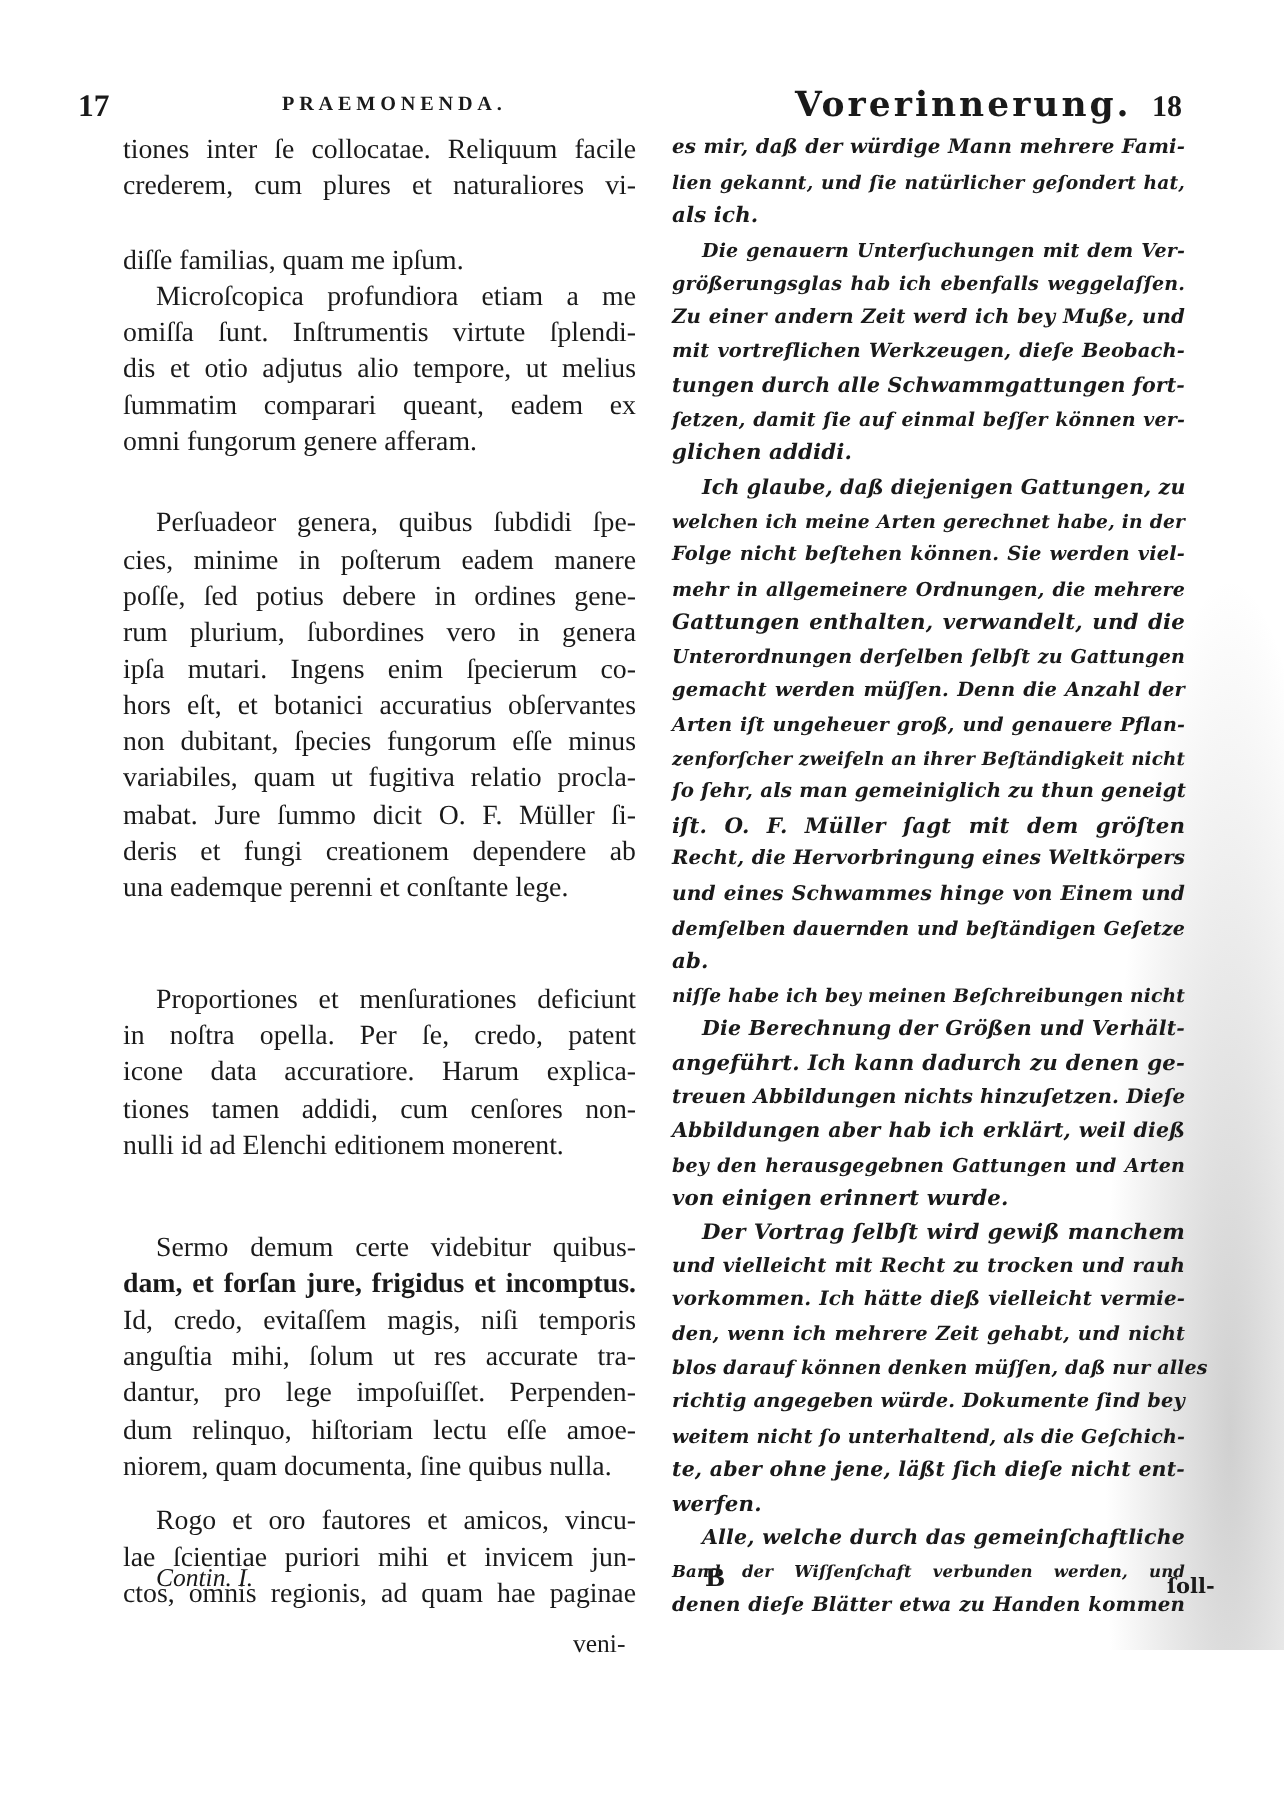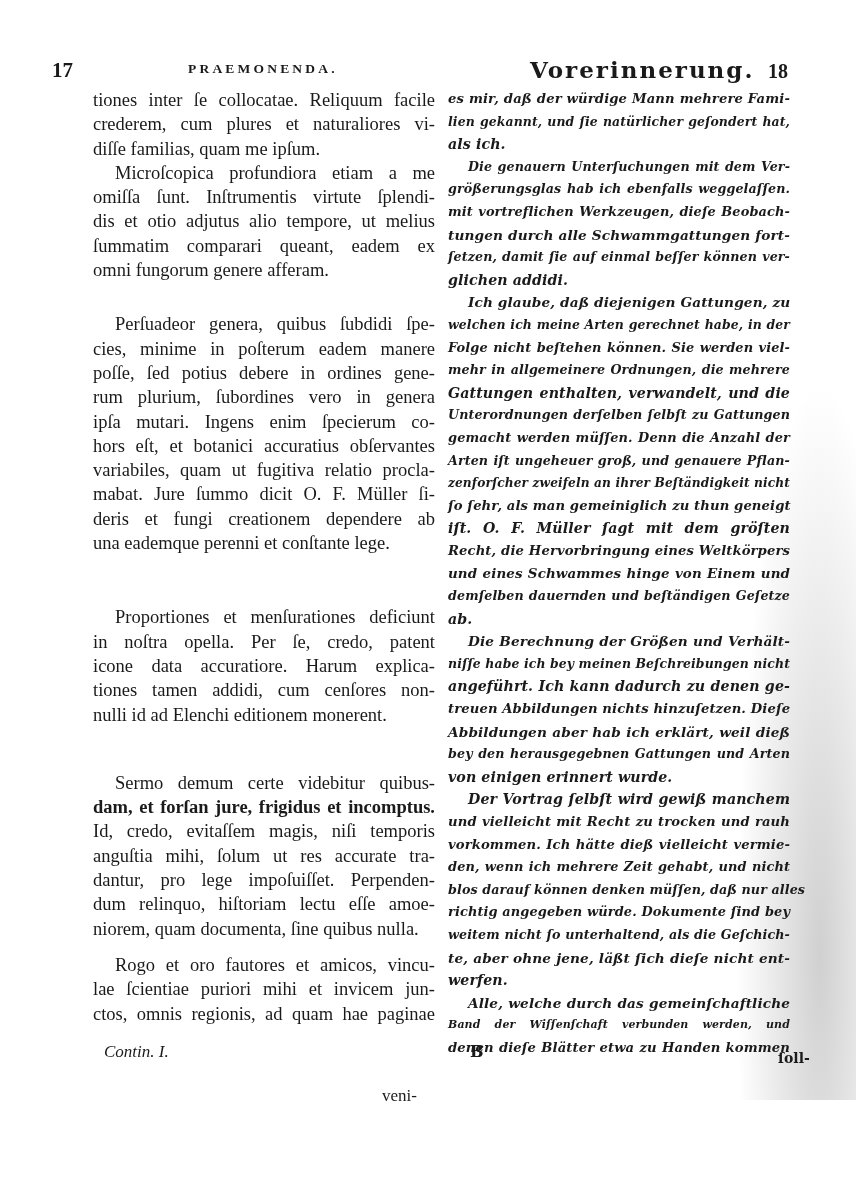--- a/index.html
+++ b/index.html
@@ -15,21 +15,21 @@
   .shade {
     position: absolute; right: 0; top: 380px; width: 120px; height: 720px;
     background: radial-gradient(ellipse at 70% 80%, rgba(120,120,120,0.35), rgba(255,255,255,0) 70%);
     pointer-events: none;
   }
   .left-pageno { position: absolute; left: 52px; top: 58px; font-size: 21px; font-weight: bold; }
   .left-title { position: absolute; left: 188px; top: 61px; font-size: 13.5px; letter-spacing: 3.2px; font-weight: bold; }
   .right-title { position: absolute; left: 90px; top: 56px; font-size: 23px; letter-spacing: 2px; font-family: "DejaVu Serif", serif; font-weight: bold; }
   .right-pageno { position: absolute; left: 328px; top: 60px; font-size: 20px; font-weight: bold; }
 
-  .col-left { position: absolute; left: 93px; top: 88px; width: 342px; }
+  .col-left { position: absolute; left: 82px; top: 88px; width: 342px; }
   .col-right { position: absolute; left: 8px; top: 88px; width: 342px; font-style: italic; }
 
   .line {
     display: block; white-space: nowrap; height: 24.3px; line-height: 24.3px;
     font-size: 18.5px; text-align: justify; text-align-last: justify;
   }
   .col-right .line {
     font-family: "DejaVu Serif", serif; font-size: 14.2px; font-weight: bold;
     height: 22.6px; line-height: 22.6px; letter-spacing: 0.1px;
   }
@@ -50,35 +50,36 @@
 <body>
 
 <div class="page page-left">
   <span class="left-pageno">17</span>
   <span class="left-title">PRAEMONENDA.</span>
 
   <div class="col-left">
 
     <span class="line" style="display: block;">tiones inter ſe collocatae.  Reliquum facile</span>
     <span class="line" style="display: block;">crederem, cum plures et naturaliores vi-</span>
-    <span class="line last" style="display: block;">diſſe familias, quam me ipſum.</span>
+    <span class="line last" style="display: block; margin-top: 25px;">diſſe familias, quam me ipſum.</span>
 
     <span class="line indent" style="display: block;">Microſcopica profundiora etiam a me</span>
     <span class="line" style="display: block;">omiſſa ſunt.  Inſtrumentis virtute ſplendi-</span>
     <span class="line" style="display: block;">dis et otio adjutus alio tempore, ut melius</span>
     <span class="line" style="display: block;">ſummatim comparari queant, eadem ex</span>
     <span class="line last" style="display: block;">omni fungorum genere afferam.</span>
     <div class="gap-l1"></div>
 
     <span class="line indent" style="display: block;">Perſuadeor genera, quibus ſubdidi ſpe-</span>
     <span class="line" style="display: block;">cies, minime in poſterum eadem manere</span>
     <span class="line" style="display: block;">poſſe, ſed potius debere in ordines gene-</span>
     <span class="line" style="display: block;">rum plurium, ſubordines vero in genera</span>
     <span class="line" style="display: block;">ipſa mutari.  Ingens enim ſpecierum co-</span>
     <span class="line" style="display: block;">hors eſt, et botanici accuratius obſervantes</span>
+    <span class="line" style="display: block;">non dubitant, ſpecies fungorum eſſe minus</span>
     <span class="line" style="display: block;">variabiles, quam ut fugitiva relatio procla-</span>
     <span class="line" style="display: block;">mabat.  Jure ſummo dicit O. F. Müller ſi-</span>
     <span class="line" style="display: block;">deris et fungi creationem dependere ab</span>
     <span class="line last" style="display: block;">una eademque perenni et conſtante lege.</span>
     <div class="gap-l2"></div>
 
     <span class="line indent" style="display: block;">Proportiones et menſurationes deficiunt</span>
     <span class="line" style="display: block;">in noſtra opella.  Per ſe, credo, patent</span>
     <span class="line" style="display: block;">icone data accuratiore.  Harum explica-</span>
     <span class="line" style="display: block;">tiones tamen addidi, cum cenſores non-</span>
@@ -109,20 +110,21 @@
   <span class="right-pageno">18</span>
 
   <div class="col-right">
 
     <span class="line" style="display: block; font-size: 13.2px;">es mir, daß der würdige Mann mehrere Fami-</span>
     <span class="line" style="display: block; font-size: 12.45px;">lien gekannt, und ſie natürlicher geſondert hat,</span>
     <span class="line last" style="display: block;">als ich.</span>
 
     <span class="line indent" style="display: block; font-size: 12.7px;">Die genauern Unterſuchungen mit dem Ver-</span>
     <span class="line" style="display: block; font-size: 12.7px;">größerungsglas hab ich ebenfalls weggelaſſen.</span>
+    <span class="line" style="display: block; font-size: 13.2px;">Zu einer andern Zeit werd ich bey Muße, und</span>
     <span class="line" style="display: block; font-size: 12.95px;">mit vortreflichen Werkzeugen, dieſe Beobach-</span>
     <span class="line" style="display: block; font-size: 13.7px;">tungen durch alle Schwammgattungen fort-</span>
     <span class="line" style="display: block; font-size: 12.7px;">ſetzen, damit ſie auf einmal beſſer können ver-</span>
     <span class="line last" style="display: block;">glichen addidi.</span>
 
     <span class="line indent" style="display: block; font-size: 13.7px;">Ich glaube, daß diejenigen Gattungen, zu</span>
     <span class="line" style="display: block; font-size: 12.45px;">welchen ich meine Arten gerechnet habe, in der</span>
     <span class="line" style="display: block; font-size: 12.95px;">Folge nicht beſtehen können.  Sie werden viel-</span>
     <span class="line" style="display: block; font-size: 12.7px;">mehr in allgemeinere Ordnungen, die mehrere</span>
     <span class="line" style="display: block;">Gattungen enthalten, verwandelt, und die</span>
@@ -130,22 +132,22 @@
     <span class="line" style="display: block; font-size: 12.95px;">gemacht werden müſſen.  Denn die Anzahl der</span>
     <span class="line" style="display: block; font-size: 12.7px;">Arten iſt ungeheuer groß, und genauere Pflan-</span>
     <span class="line" style="display: block; font-size: 12.2px;">zenforſcher zweifeln an ihrer Beſtändigkeit nicht</span>
     <span class="line" style="display: block; font-size: 13.2px;">ſo ſehr, als man gemeiniglich zu thun geneigt</span>
     <span class="line" style="display: block;">iſt.  O. F. Müller ſagt mit dem gröſten</span>
     <span class="line" style="display: block; font-size: 13.2px;">Recht, die Hervorbringung eines Weltkörpers</span>
     <span class="line" style="display: block; font-size: 13.45px;">und eines Schwammes hinge von Einem und</span>
     <span class="line" style="display: block; font-size: 12.7px;">demſelben dauernden und beſtändigen Geſetze</span>
     <span class="line last" style="display: block;">ab.</span>
 
+    <span class="line" style="display: block; font-size: 12.45px;">niſſe habe ich bey meinen Beſchreibungen nicht</span>
     <span class="line indent" style="display: block; font-size: 13.7px;">Die Berechnung der Größen und Verhält-</span>
-    <span class="line" style="display: block; font-size: 12.45px;">niſſe habe ich bey meinen Beſchreibungen nicht</span>
     <span class="line" style="display: block;">angeführt.  Ich kann dadurch zu denen ge-</span>
     <span class="line" style="display: block; font-size: 13.2px;">treuen Abbildungen nichts hinzuſetzen.  Dieſe</span>
     <span class="line" style="display: block; font-size: 13.7px;">Abbildungen aber hab ich erklärt, weil dieß</span>
     <span class="line" style="display: block; font-size: 12.7px;">bey den herausgegebnen Gattungen und Arten</span>
     <span class="line last" style="display: block;">von einigen erinnert wurde.</span>
 
     <span class="line indent" style="display: block;">Der Vortrag ſelbſt wird gewiß manchem</span>
     <span class="line" style="display: block; font-size: 13.2px;">und vielleicht mit Recht zu trocken und rauh</span>
     <span class="line" style="display: block; font-size: 13.2px;">vorkommen.  Ich hätte dieß vielleicht vermie-</span>
     <span class="line" style="display: block; font-size: 12.95px;">den, wenn ich mehrere Zeit gehabt, und nicht</span>

